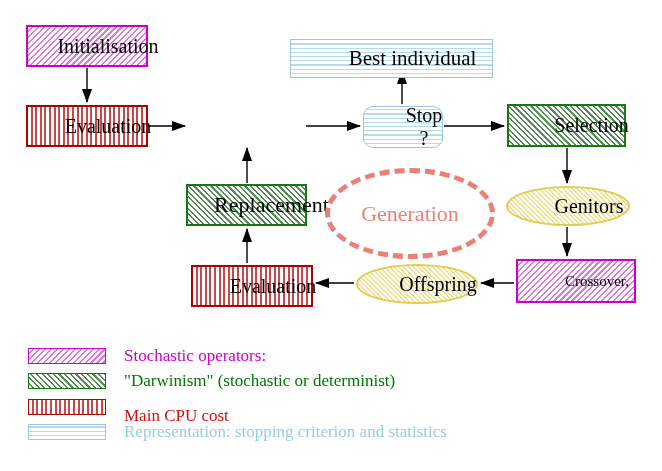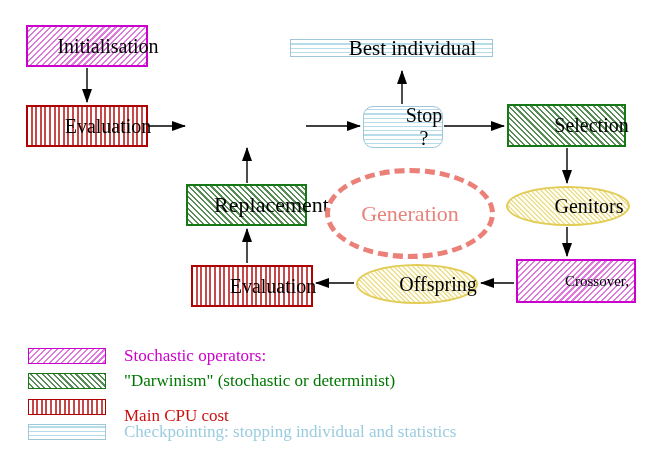--- a/index.html
+++ b/index.html
@@ -93,21 +93,21 @@
 
   <div class="node hatch-magenta fs20" style="left:26px;top:25px;width:122px;height:42px">
     <span>Initialisation</span>
   </div>
 
   <div class="node stripe-red fs20" style="left:26px;top:105px;width:122px;height:42px">
     <span>Evaluation</span>
   </div>
 
 
-  <div class="node stripe-blue fs21" style="left:290px;top:39px;width:203px;height:18px;border-width:1px">
+  <div class="node stripe-blue fs21" style="left:290px;top:39px;width:203px;height:39px;border-width:1px">
     <span>Best individual</span>
   </div>
 
   <div class="node stripe-blue fs20" style="left:363px;top:106px;width:80px;height:42px;border-radius:10px">
     <span>Stop ?</span>
   </div>
 
   <div class="node hatch-green fs20" style="left:507px;top:104px;width:119px;height:43px">
     <span>Selection</span>
   </div>
@@ -146,16 +146,16 @@
     <span class="legend-text t-green">"Darwinism" (stochastic or determinist)</span>
   </div>
 
   <div class="legend-row" style="top:398px">
     <div class="legend-swatch stripe-red"></div>
     <span class="legend-text t-red">Main CPU cost</span>
   </div>
 
   <div class="legend-row" style="top:423px">
     <div class="legend-swatch stripe-blue"></div>
-    <span class="legend-text t-blue">Checkpointing: stopping individual and statistics</span>
+    <span class="legend-text t-blue">Representation: stopping criterion and statistics</span>
   </div>
 
 </div>
 
 </body></html>

